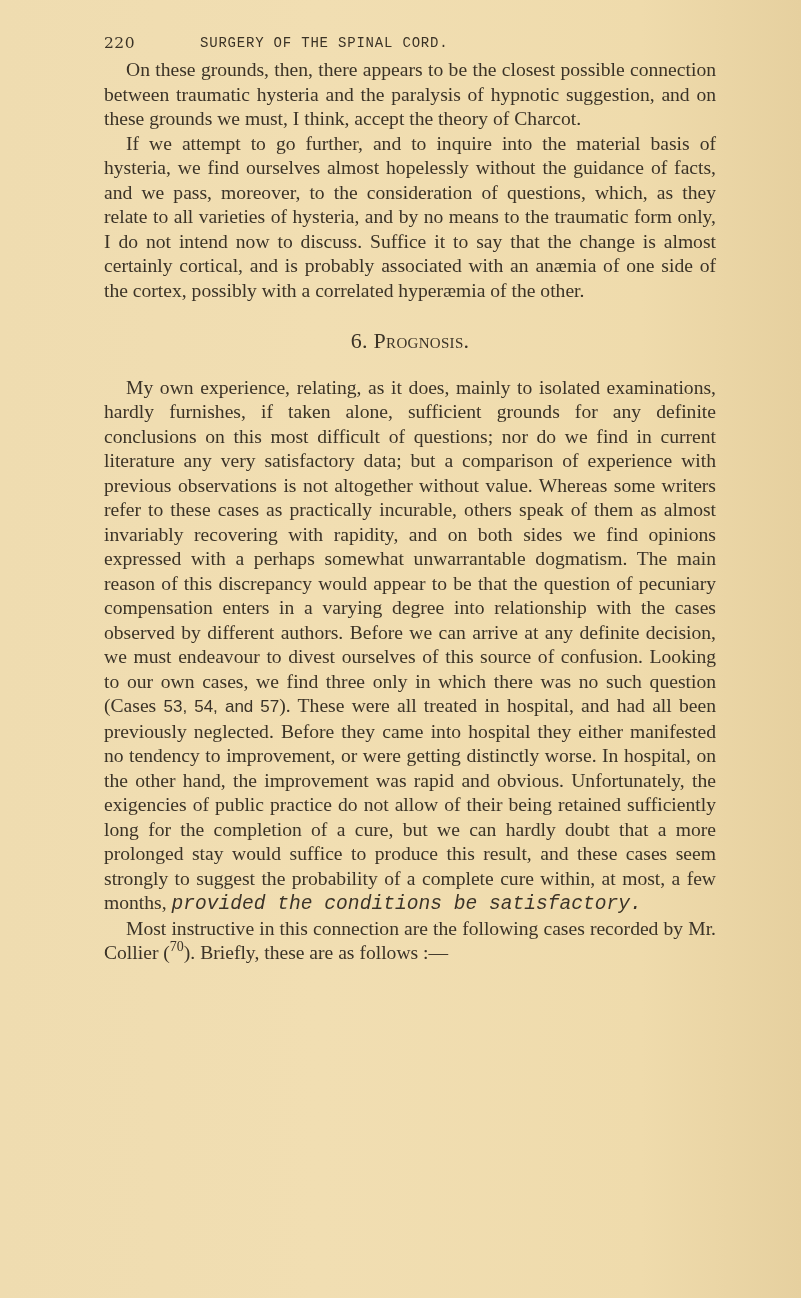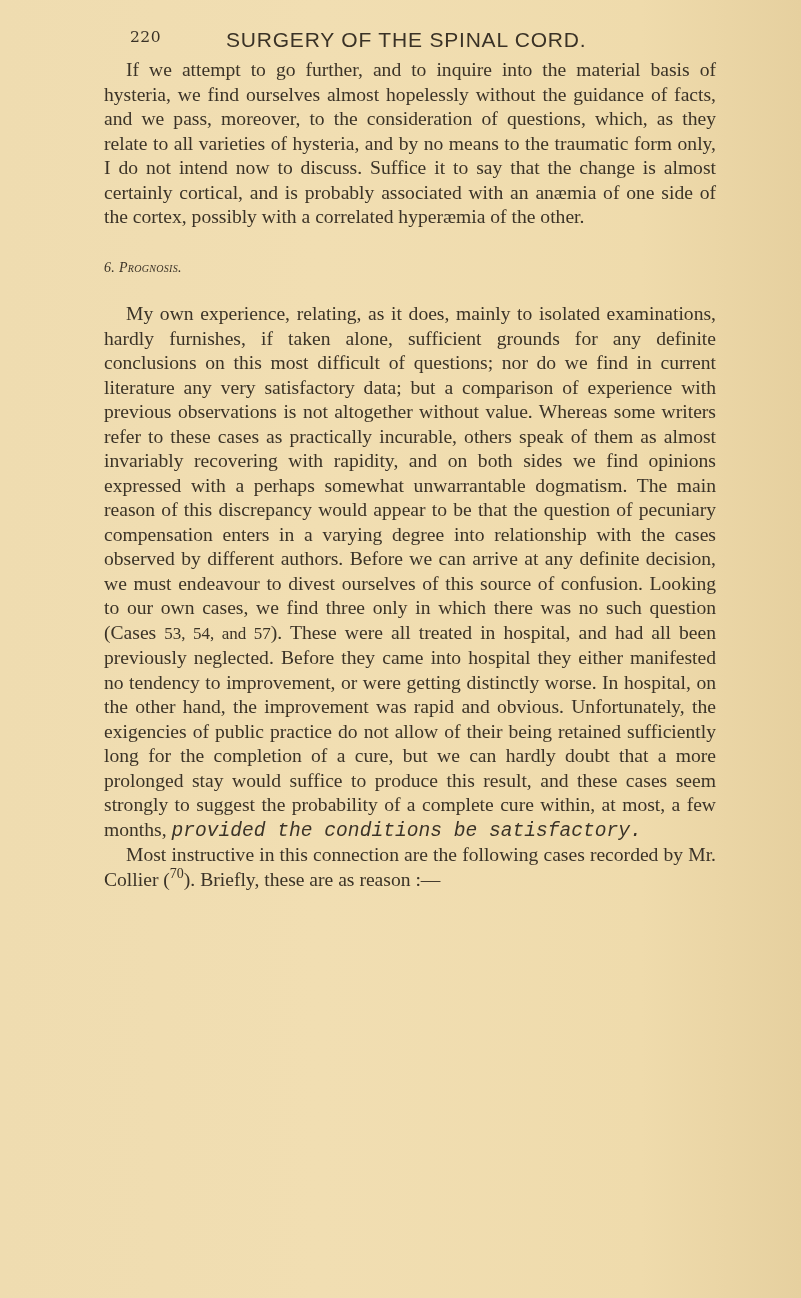--- a/index.html
+++ b/index.html
@@ -7,55 +7,55 @@
     width:801px; height:1298px; overflow:hidden;
     background: linear-gradient(90deg, #efdcb0 0%, #f1deb2 40%, #efdbac 80%, #e6d09f 100%);
     font-family: "DejaVu Serif", "Liberation Serif", serif;
     color:#3b3327;
     position:relative;
   }
   .page {
     position:absolute; left:104px; top:28px; width:612px;
   }
   .running-head {
-    display:flex; align-items:flex-start;
+    display:flex; align-items:center;
     font-size:15.5px; letter-spacing:0.5px; height:30px;
     color:#3a3226;
-    margin-left:26px;
   }
   .running-head .num { width:96px; }
-  .running-head .title { font-family:Liberation Sans, sans-serif; font-size:21px; letter-spacing:0.8px; }
+  .running-head .title { font-family:Liberation Mono, monospace; font-size:14px; letter-spacing:0.8px; }
   .body {
     font-family:"Liberation Serif", serif;
     font-size:19.6px; line-height:24.5px;
     text-align:justify; color:#3b3327;
   }
   .body p { margin:0; text-indent:22px; hyphens:manual; }
   .section-head {
-    text-align:left; font-family:"Liberation Serif", serif;
-    font-size:14px; margin:26px 0 22px 0; letter-spacing:0.3px;font-style:italic;
+    text-align:center; font-family:"Liberation Serif", serif;
+    font-size:22px; margin:26px 0 22px 0; letter-spacing:0.3px;
   }
   .sc { font-variant:small-caps; }
   .it { font-style:italic;font-family:Liberation Mono, monospace; }
   sup { font-size:14px; line-height:0; }
-  .oldnum { font-family:Liberation Serif, serif; font-size:17px; }
+  .oldnum { font-family:Liberation Sans, sans-serif; font-size:17px; }
 </style>
 </head>
 <body>
 
 <div class="page">
   <div class="running-head">
     <span class="num">220</span>
     <span class="title">SURGERY OF THE SPINAL CORD.</span>
   </div>
 
   <div class="body">
+    <p>On these grounds, then, there appears to be the closest pos­sible connection between traumatic hysteria and the paralysis of hypnotic suggestion, and on these grounds we must, I think, accept the theory of Charcot.</p>
     <p>If we attempt to go further, and to inquire into the material basis of hysteria, we find ourselves almost hopelessly without the guidance of facts, and we pass, moreover, to the consideration of questions, which, as they relate to all varieties of hysteria, and by no means to the traumatic form only, I do not intend now to discuss.  Suffice it to say that the change is almost certainly cortical, and is probably associated with an anæmia of one side of the cortex, possibly with a correlated hyperæmia of the other.</p>
 
     <div class="section-head">
       <span>6.</span>
       <span class="sc">Prognosis.</span>
     </div>
 
     <p><span>My own experience, relating, as it does, mainly to isolated examinations, hardly furnishes, if taken alone, sufficient grounds for any definite conclusions on this most difficult of questions; nor do we find in current literature any very satisfactory data; but a comparison of experience with previous observations is not altogether without value.  Whereas some writers refer to these cases as practically incurable, others speak of them as almost invariably recovering with rapidity, and on both sides we find opinions expressed with a perhaps somewhat unwarrantable dog­matism.  The main reason of this discrepancy would appear to be that the question of pecuniary compensation enters in a varying degree into relationship with the cases observed by different authors.  Before we can arrive at any definite decision, we must endeavour to divest ourselves of this source of confusion. Looking to our own cases, we find three only in which there was no such question (Cases </span><span class="oldnum">53, 54, and 57</span><span>).  These were all treated in hospital, and had all been previously neglected.  Before they came into hospital they either manifested no tendency to im­provement, or were getting distinctly worse.  In hospital, on the other hand, the improvement was rapid and obvious.  Un­fortunately, the exigencies of public practice do not allow of their being retained sufficiently long for the completion of a cure, but we can hardly doubt that a more prolonged stay would suffice to produce this result, and these cases seem strongly to suggest the probability of a complete cure within, at most, a few months, </span><span class="it">provided the conditions be satisfactory.</span></p>
-    <p><span>Most instructive in this connection are the following cases recorded by Mr. Collier (</span><sup>70</sup><span>).   Briefly, these are as reason :—</span></p>
+    <p><span>Most instructive in this connection are the following cases recorded by Mr. Collier (</span><sup>70</sup><span>).   Briefly, these are as follows :—</span></p>
   </div>
 </div>
 
 </body></html>

